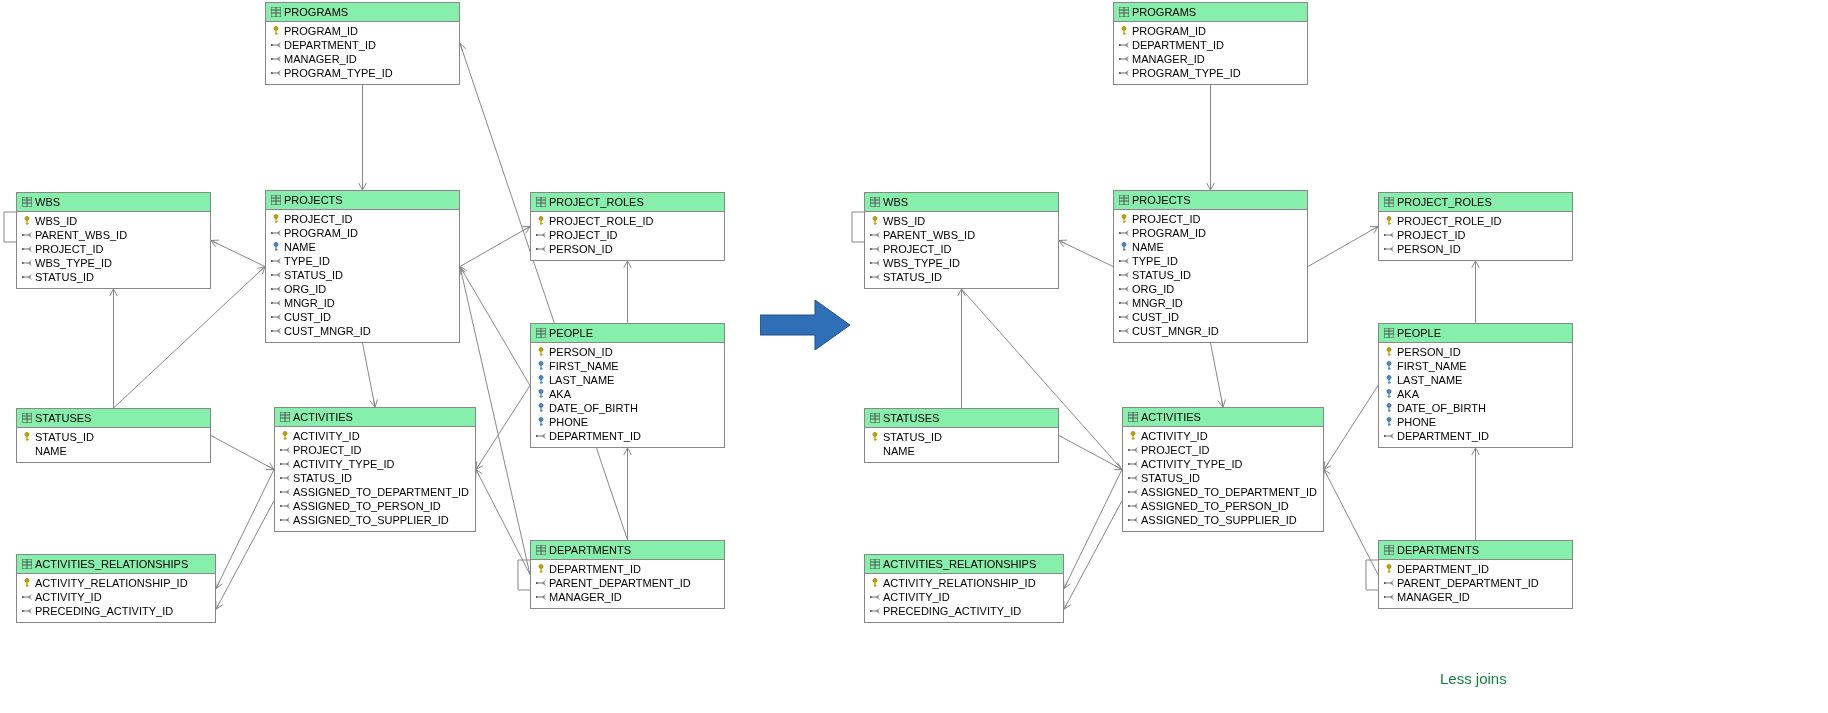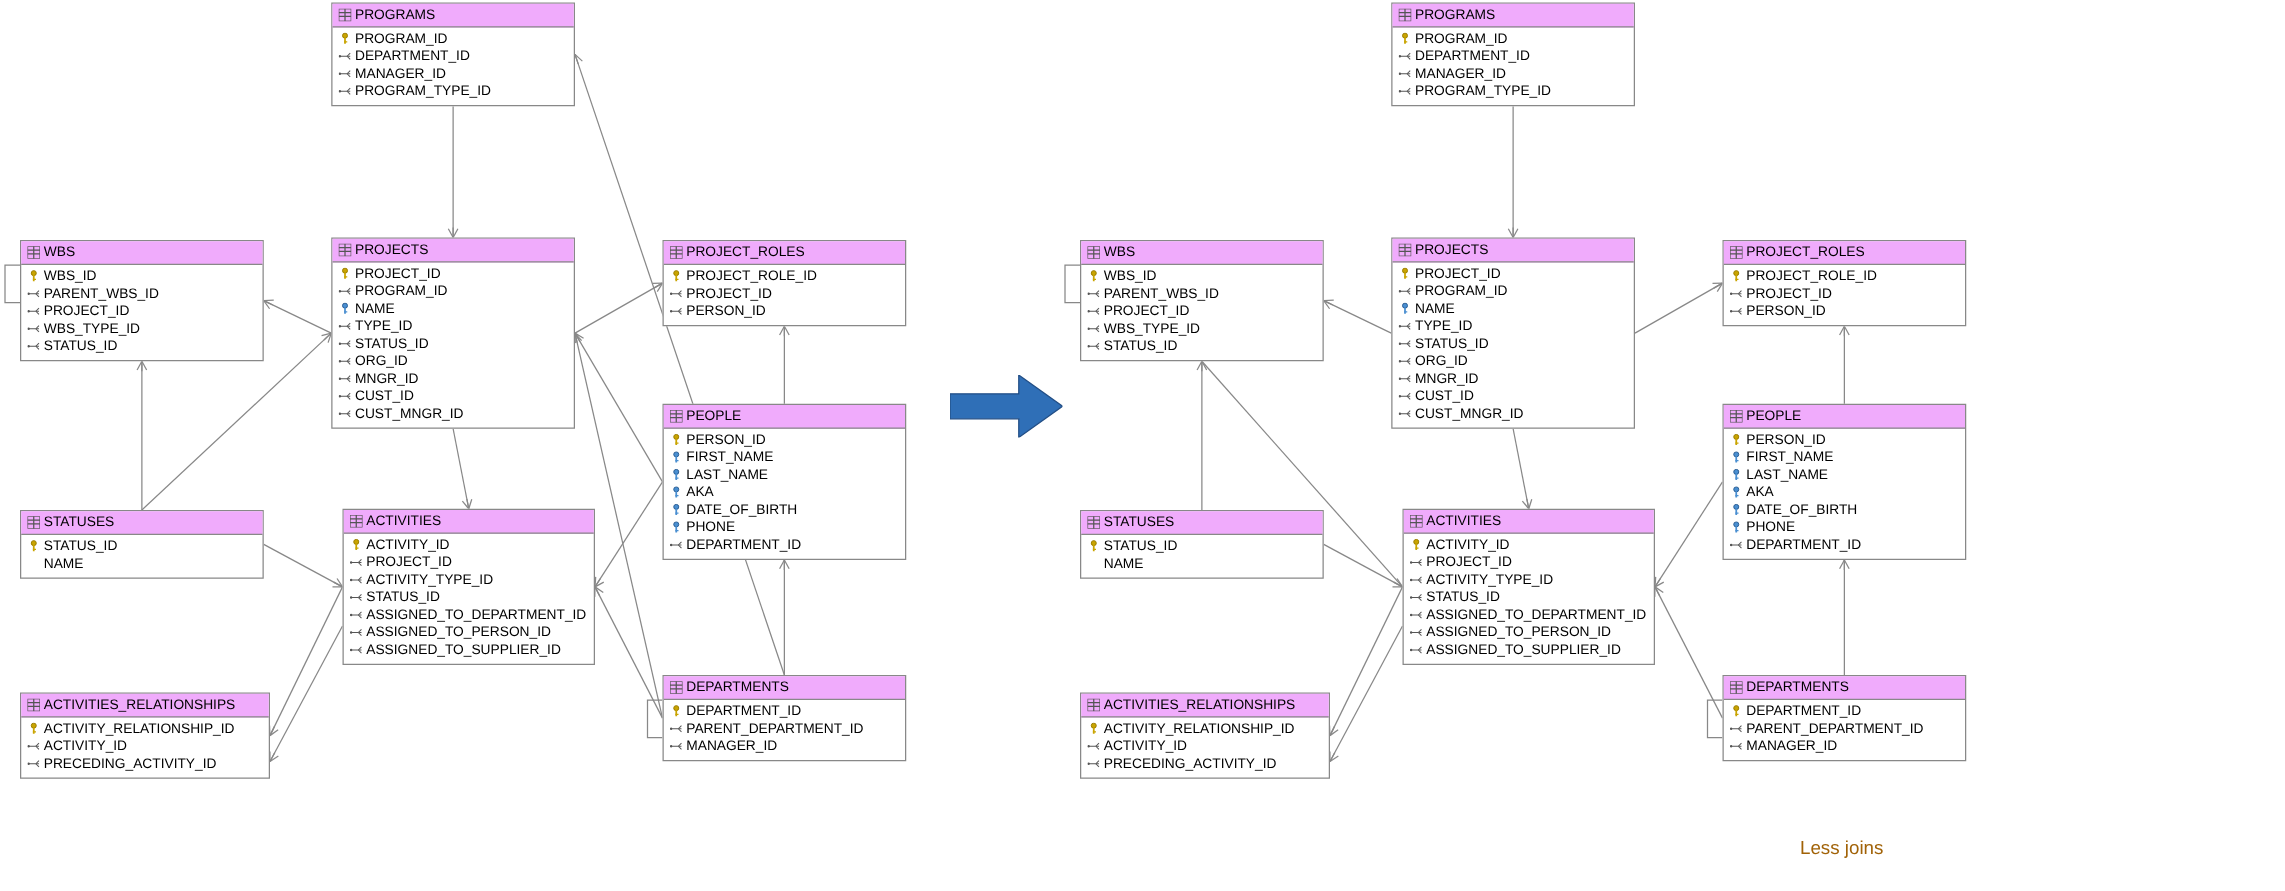--- a/index.html
+++ b/index.html
@@ -20,21 +20,21 @@
     left: 0;
     width: 1828px;
     height: 713px;
   }
   .entity {
     position: absolute;
     border: 1px solid #888;
     background: #fff;
   }
   .entity-header {
-    background: #f0abfc;
+    background: #86efac;
     border-bottom: 1px solid #888;
     padding: 3px 5px;
     font-size: 11px;
     display: flex;
     align-items: center;
     gap: 3px;
   }
   .entity-body {
     padding: 2px 5px 4px 5px;
   }
@@ -60,21 +60,21 @@
   .icon-idx svg { width: 8px; height:10px; }
   .arrow {
     position: absolute;
     left: 760px;
     top: 300px;
     width: 90px;
     height: 50px;
   }
   .note {
     position: absolute;
-    color: #a16207;
+    color: #15803d;
     font-family: "Segoe UI", Arial, sans-serif;
     font-size: 15px;
   }
   svg.connectors {
     position: absolute;
     top: 0;
     left: 0;
     width: 1828px;
     height: 713px;
     pointer-events: none;

